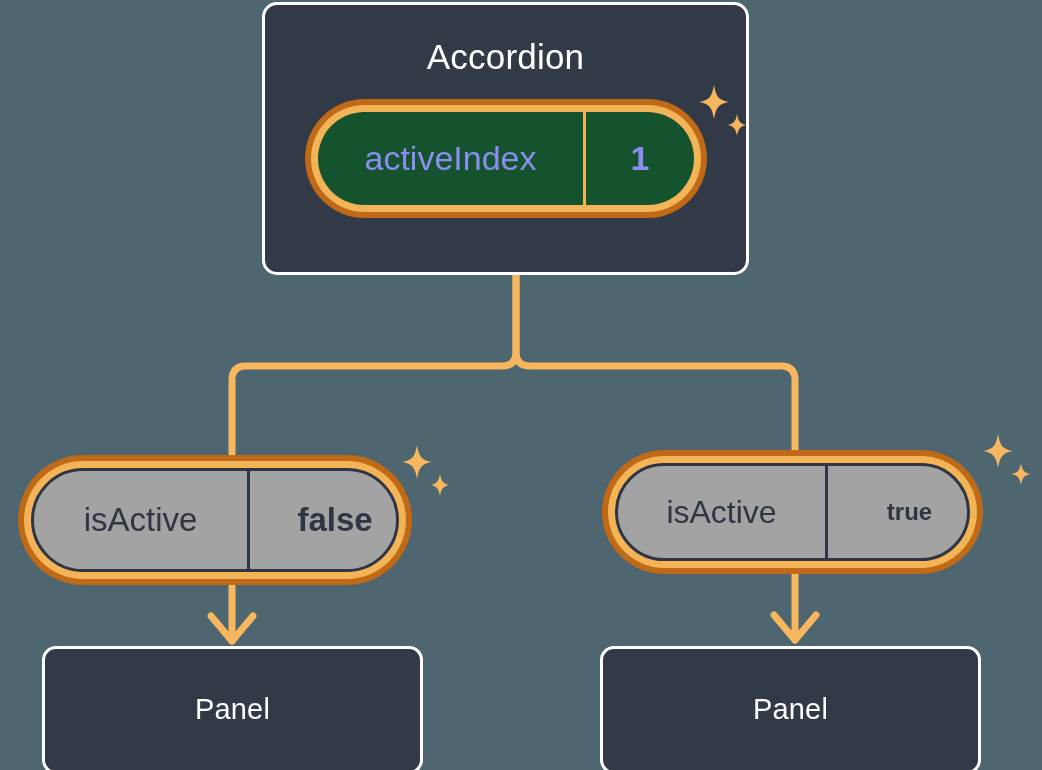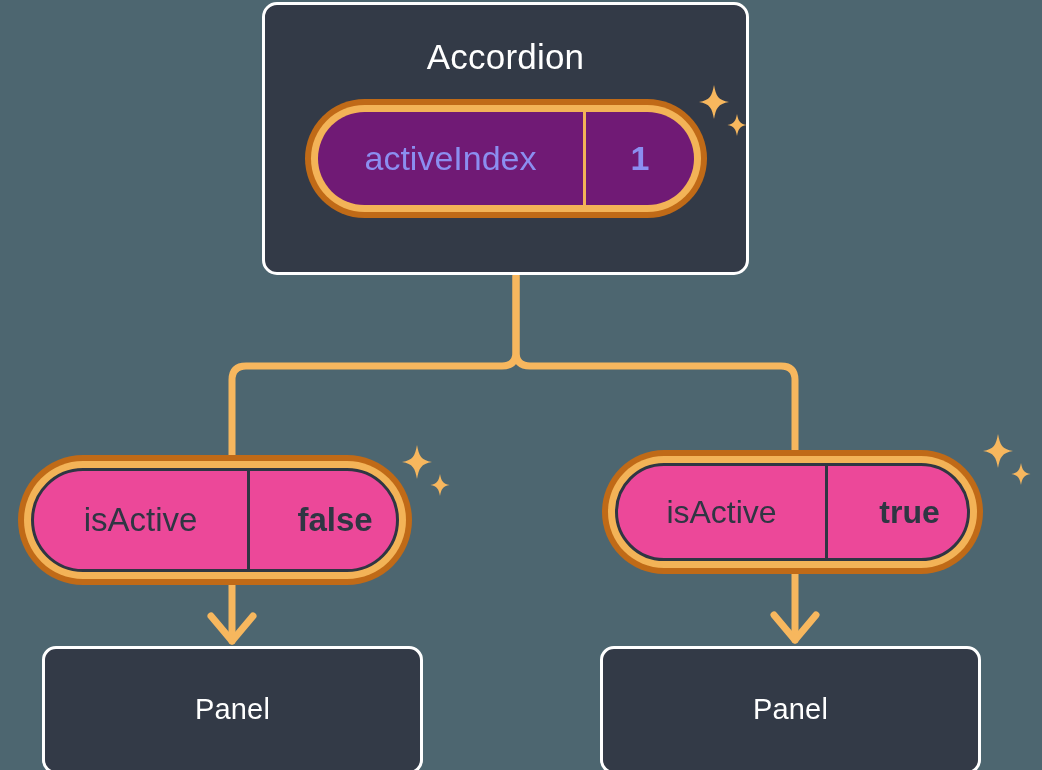--- a/index.html
+++ b/index.html
@@ -110,40 +110,40 @@
   }
 
   
   #pill-accordion {
     left: 305px;
     top: 99px;
     width: 402px;
     height: 119px;
   }
   #pill-accordion .pill-inner {
-    background: #701a75;
+    background: #14532d;
     justify-content: center;
   }
   #pill-accordion .pill-key {
     flex: 0 0 268px;
     color: #8b8ef0;
     font-size: 34px;
     font-weight: 400;
     border-right: 3px solid #f3b357;
   }
   #pill-accordion .pill-val {
     flex: 1 1 auto;
     color: #8b8ef0;
     font-size: 34px;
     font-weight: 700;
   }
 
   
   .pill-state .pill-inner {
-    background: #ec4899;
+    background: #a3a3a3;
     border: 3px solid #2f3643;
   }
   .pill-state .pill-key {
     color: #2f3643;
     font-weight: 400;
     border-right: 3px solid #2f3643;
   }
   .pill-state .pill-val {
     color: #2f3643;
     font-weight: 700;
@@ -159,21 +159,21 @@
   #pill-false .pill-key { flex: 0 0 216px; font-size: 33px; }
   #pill-false .pill-val { flex: 1 1 auto;  font-size: 33px; }
 
   #pill-true {
     left: 602px;
     top: 450px;
     width: 381px;
     height: 124px;
   }
   #pill-true .pill-key { flex: 0 0 210px; font-size: 32px; }
-  #pill-true .pill-val { flex: 1 1 auto;  font-size: 32px; text-align: center; }
+  #pill-true .pill-val { flex: 1 1 auto;  font-size: 24px; text-align: center; }
 
   
   .sparkle {
     position: absolute;
     pointer-events: none;
   }
 </style>
 </head>
 <body>
 

